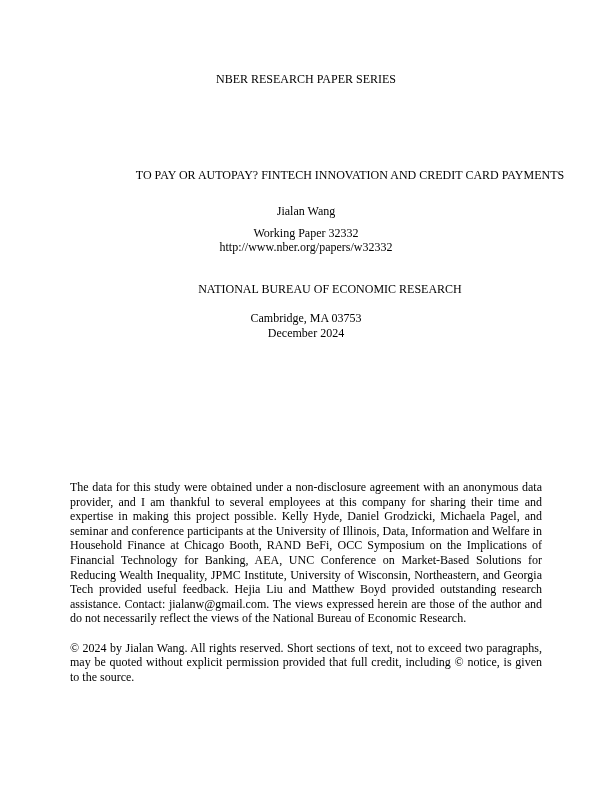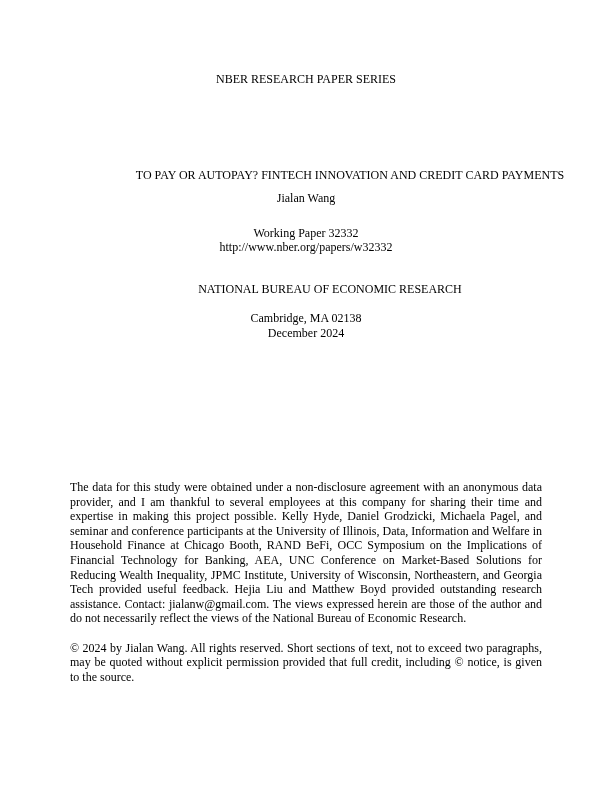--- a/index.html
+++ b/index.html
@@ -20,21 +20,21 @@
     position: absolute;
     left: 0;
     width: 612px;
     text-align: center;
     font-size: 12px;
     line-height: 14.5px;
     white-space: nowrap;
   }
   .series-header { top: 72px; }
   .paper-title   { top: 168px; padding-left: 44px; }
-  .author-name   { top: 191px; }
+  .author-name   { top: 204px; }
   .wp-number     { top: 226px; }
   .wp-url        { top: 240px; }
   .institution   { top: 282px; margin-left: 24px; }
   .addr-1        { top: 296.5px; }
   .addr-2        { top: 311px; }
   .pub-date      { top: 325.5px; }
 
   .body-text {
     position: absolute;
     top: 480px;
@@ -62,21 +62,21 @@
 
   <div class="centered-line author-name">Jialan Wang</div>
 
   <div class="centered-line wp-number">Working Paper 32332</div>
 
   <div class="centered-line wp-url">http://www.nber.org/papers/w32332</div>
 
   <div class="centered-line institution">NATIONAL BUREAU OF ECONOMIC RESEARCH</div>
 
 
-  <div class="centered-line addr-2">Cambridge, MA 02138</div>
+  <div class="centered-line addr-2">Cambridge, MA 03753</div>
 
   <div class="centered-line pub-date">December 2024</div>
 
   <div class="body-text">
     <p>The data for this study were obtained under a non-disclosure agreement with an anonymous data provider, and I am thankful to several employees at this company for sharing their time and expertise in making this project possible. Kelly Hyde, Daniel Grodzicki, Michaela Pagel, and seminar and conference participants at the University of Illinois, Data, Information and Welfare in Household Finance at Chicago Booth, RAND BeFi, OCC Symposium on the Implications of Financial Technology for Banking, AEA, UNC Conference on Market-Based Solutions for Reducing Wealth Inequality, JPMC Institute, University of Wisconsin, Northeastern, and Georgia Tech provided useful feedback. Hejia Liu and Matthew Boyd provided outstanding research assistance. Contact: jialanw@gmail.com. The views expressed herein are those of the author and do not necessarily reflect the views of the National Bureau of Economic Research.</p>
     <p>© 2024 by Jialan Wang. All rights reserved. Short sections of text, not to exceed two paragraphs, may be quoted without explicit permission provided that full credit, including © notice, is given to the source.</p>
   </div>
 
 </div>
 

